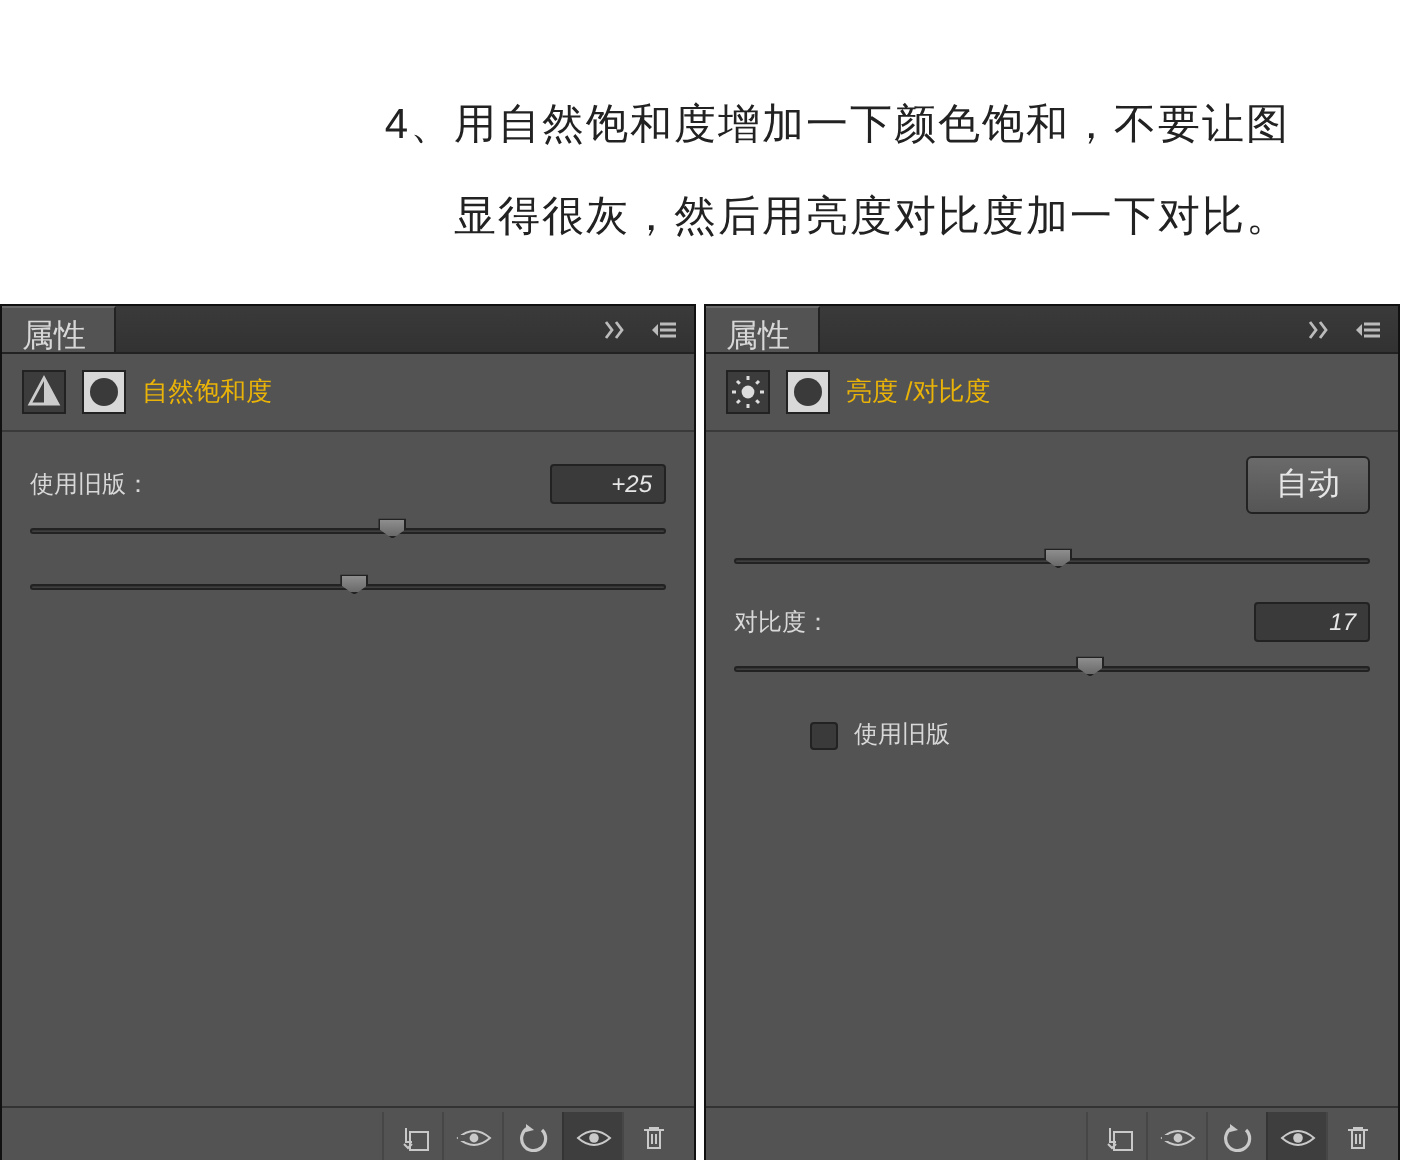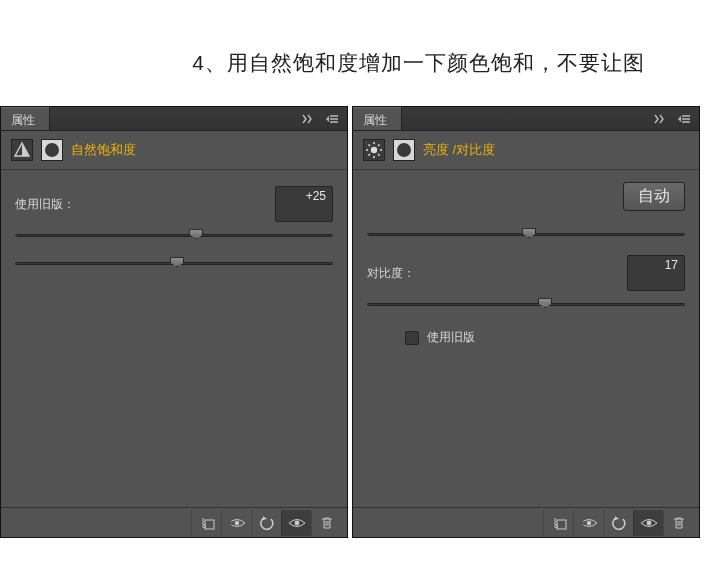--- a/index.html
+++ b/index.html
@@ -39,21 +39,21 @@
   .panel-tabrow {
     height: 24px;
     background: linear-gradient(#3a3a3a, #323232);
     display: flex;
     align-items: stretch;
     border-bottom: 1px solid #222;
   }
   .tab {
     background: #535353;
     color: #d8d8d8;
-    font-size: 12px;
+    font-size: 16px;
     padding: 4px 14px 0 10px;
     border-right: 1px solid #222;
     border-top: 1px solid #6a6a6a;
   }
   .tab-spacer { flex:1; }
   .tab-icons {
     display:flex; align-items:center; gap:4px; padding-right:4px;
   }
   .tab-collapse, .tab-menu {
     width: 20px; height: 16px; display:flex; align-items:center; justify-content:center;
@@ -95,28 +95,29 @@
     color:#d8d8d8;
     position:relative;
   }
 
   .ctrl-row {
     display:flex; align-items:center; justify-content:space-between;
     margin-top:4px;
   }
   .ctrl-label { font-size:12px; }
   .val-box {
-    width: 58px; height:36px;
+    width: 58px; height:20px;
     background:#3a3a3a;
     border:1px solid #222;
     color:#e6e6e6;
     text-align:right;
     padding:2px 6px;
     font-size:12px;
     border-radius:2px;
+    font-style:italic;
   }
   .val-box.editing {
     background:#ffffff; color:#000; border:1px solid #2b7de1;
     box-shadow: 0 0 0 1px #2b7de1;
   }
   .val-box.editing .seltxt { background:#2b7de1; color:#fff; padding:0 1px;}
   
   .slider {
     margin:6px 0 14px 0;
     position:relative;
@@ -181,20 +182,21 @@
   }
   .ficon.active { background:#3e3e3e; }
   .ficon svg { display:block; }
 
 </style>
 </head>
 <body>
 
 <div class="instruction">
   <span class="num">4、</span><span>用自然饱和度增加一下颜色饱和，不要让图</span>
+  <span class="line2">显得很灰，然后用亮度对比度加一下对比。</span>
 </div>
 
 <div class="panels">
 
   <div class="panel panel-left">
     <div class="panel-tabrow">
       <div class="tab">属性</div>
       <div class="tab-spacer"></div>
       <div class="tab-icons">
         <div class="tab-collapse">

